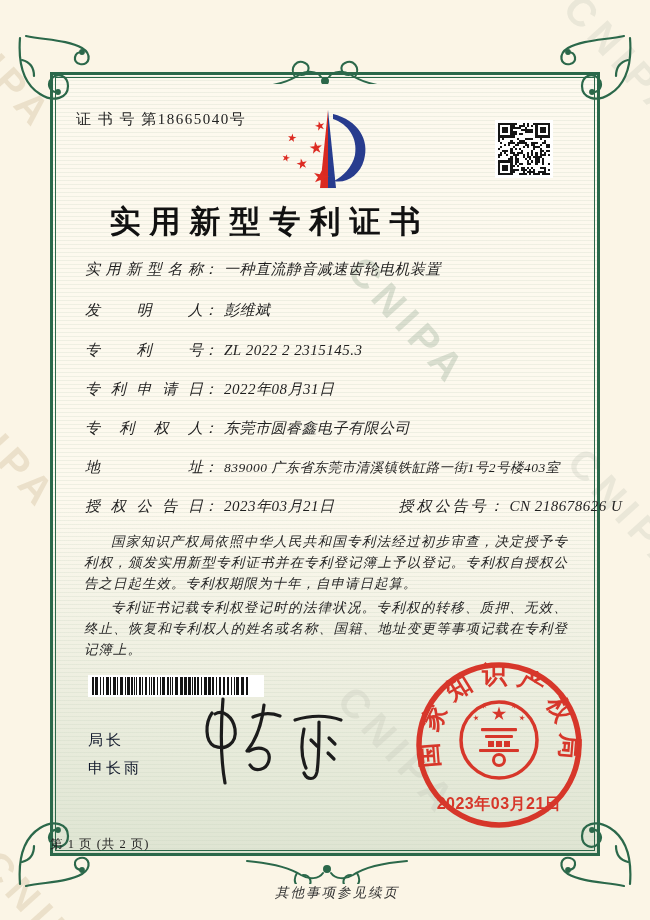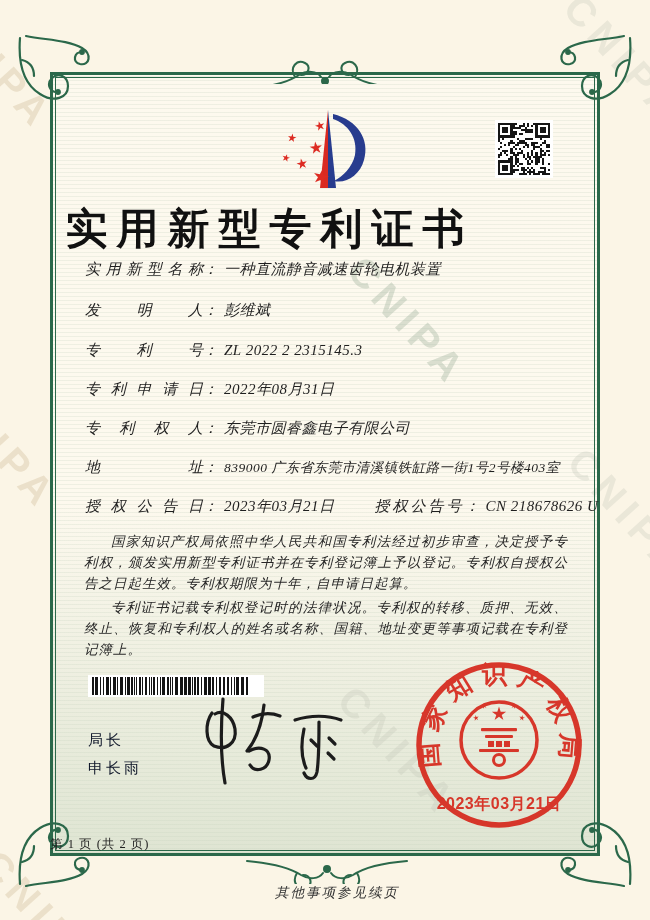--- a/index.html
+++ b/index.html
@@ -30,28 +30,28 @@
       repeating-linear-gradient(0deg, rgba(110,150,120,0.10) 0 1px, transparent 1px 4px),
       #fdf9ee;
   }
   .orn{position:absolute;z-index:1;color:#2b684a;}
   .content{position:absolute;inset:0;z-index:3;}
   .cert-number{position:absolute;left:76px;top:110px;font-size:15px;letter-spacing:1.5px;color:#222;}
   .logo{position:absolute;left:276px;top:106px;width:96px;height:86px;}
   .qr{position:absolute;left:495px;top:120px;width:52px;height:52px;background:#fff;padding:3px;}
   .title{
     position:absolute;left:0;top:201px;width:530px;text-align:center;
-    font-size:42px;font-weight:bold;letter-spacing:9px;text-indent:9px;color:#111;
+    font-size:31px;font-weight:bold;letter-spacing:9px;text-indent:9px;color:#111;
   }
   .fields{position:absolute;left:85px;top:0;width:515px;}
   .frow{position:absolute;left:0;white-space:nowrap;font-size:15px;font-style:italic;}
   .flabel{display:inline-block;width:118px;text-align:justify;text-align-last:justify;vertical-align:bottom;}
   .fcolon{margin-right:6px;}
   .fvalue{letter-spacing:0.5px;}
-  .frow2 .flabel2{letter-spacing:3px;margin-left:40px;}
+  .frow2 .flabel2{letter-spacing:3px;margin-left:64px;}
   .para{
     position:absolute;left:84px;width:484px;
     font-style:italic;font-size:13.5px;line-height:21px;letter-spacing:1px;
     text-indent:2em;text-align:justify;color:#262626;
   }
   .barcode{position:absolute;left:88px;top:675px;width:176px;height:22px;background:#fff;
     display:flex;align-items:stretch;padding:2px 4px;box-sizing:border-box;}
   .barcode i{display:block;background:#141414;margin-right:1px;}
   .issuer{position:absolute;left:88px;font-family:"Liberation Sans","DejaVu Sans",sans-serif;
     font-size:15px;letter-spacing:3px;color:#0f172a;}
@@ -112,20 +112,21 @@
     <use href="#corner-orn"></use>
   </svg>
 <svg class="orn" style="left:542px;top:798px" width="92" height="92" viewBox="0 0 92 92">
     <use href="#corner-orn" transform="translate(92,0) scale(-1,1)"></use>
   </svg>
 
 <div class="frame"></div>
 
 <div class="content">
 
+  <div class="cert-number">证 书 号 第18665040号</div>
 
   <div class="logo">
     <svg width="96" height="86" viewBox="0 0 96 86">
       <polygon points="52,4 44,82 52,82" fill="#d92a21"></polygon>
       <polygon points="52,4 52,82 60,82" fill="#283c8e"></polygon>
       <path d="M57,8 C82,14 94,34 88,54 C84,69 70,78 58,75 C67,70 76,62 79,49 C82,32 72,18 57,13 Z" fill="#283c8e"></path>
       <g fill="#dd2b22">
         <use href="#star5" transform="translate(44,20) scale(0.50) rotate(-15)"></use>
         <use href="#star5" transform="translate(16,32) scale(0.45) rotate(10)"></use>
         <use href="#star5" transform="translate(40,42) scale(0.65) rotate(-8)"></use>

